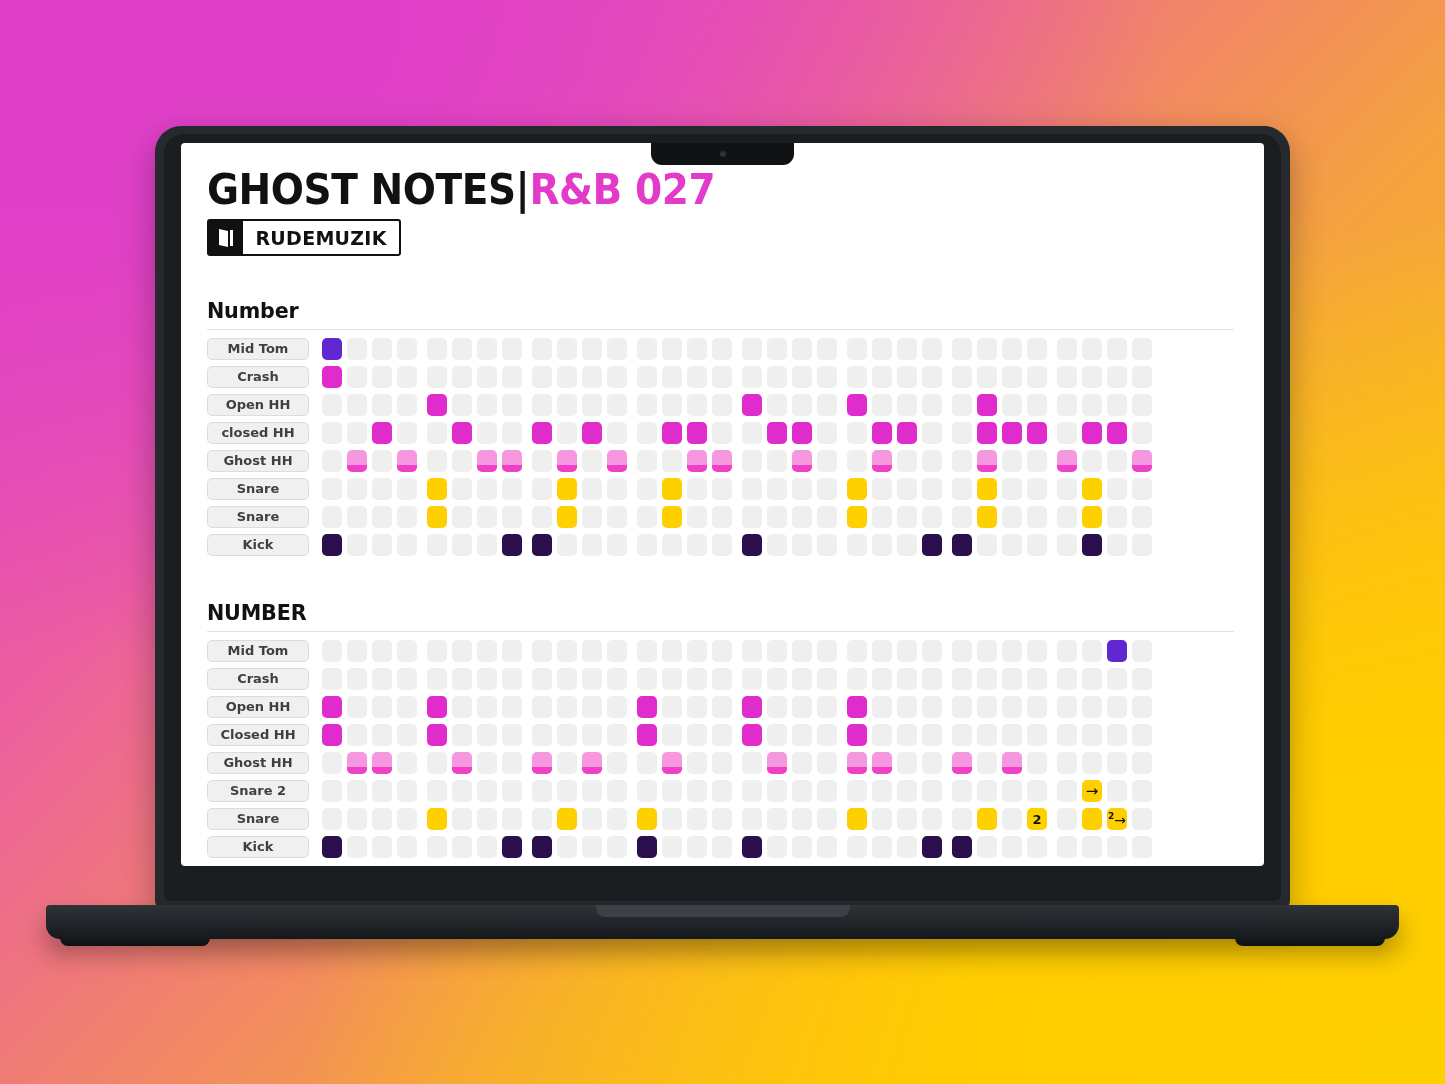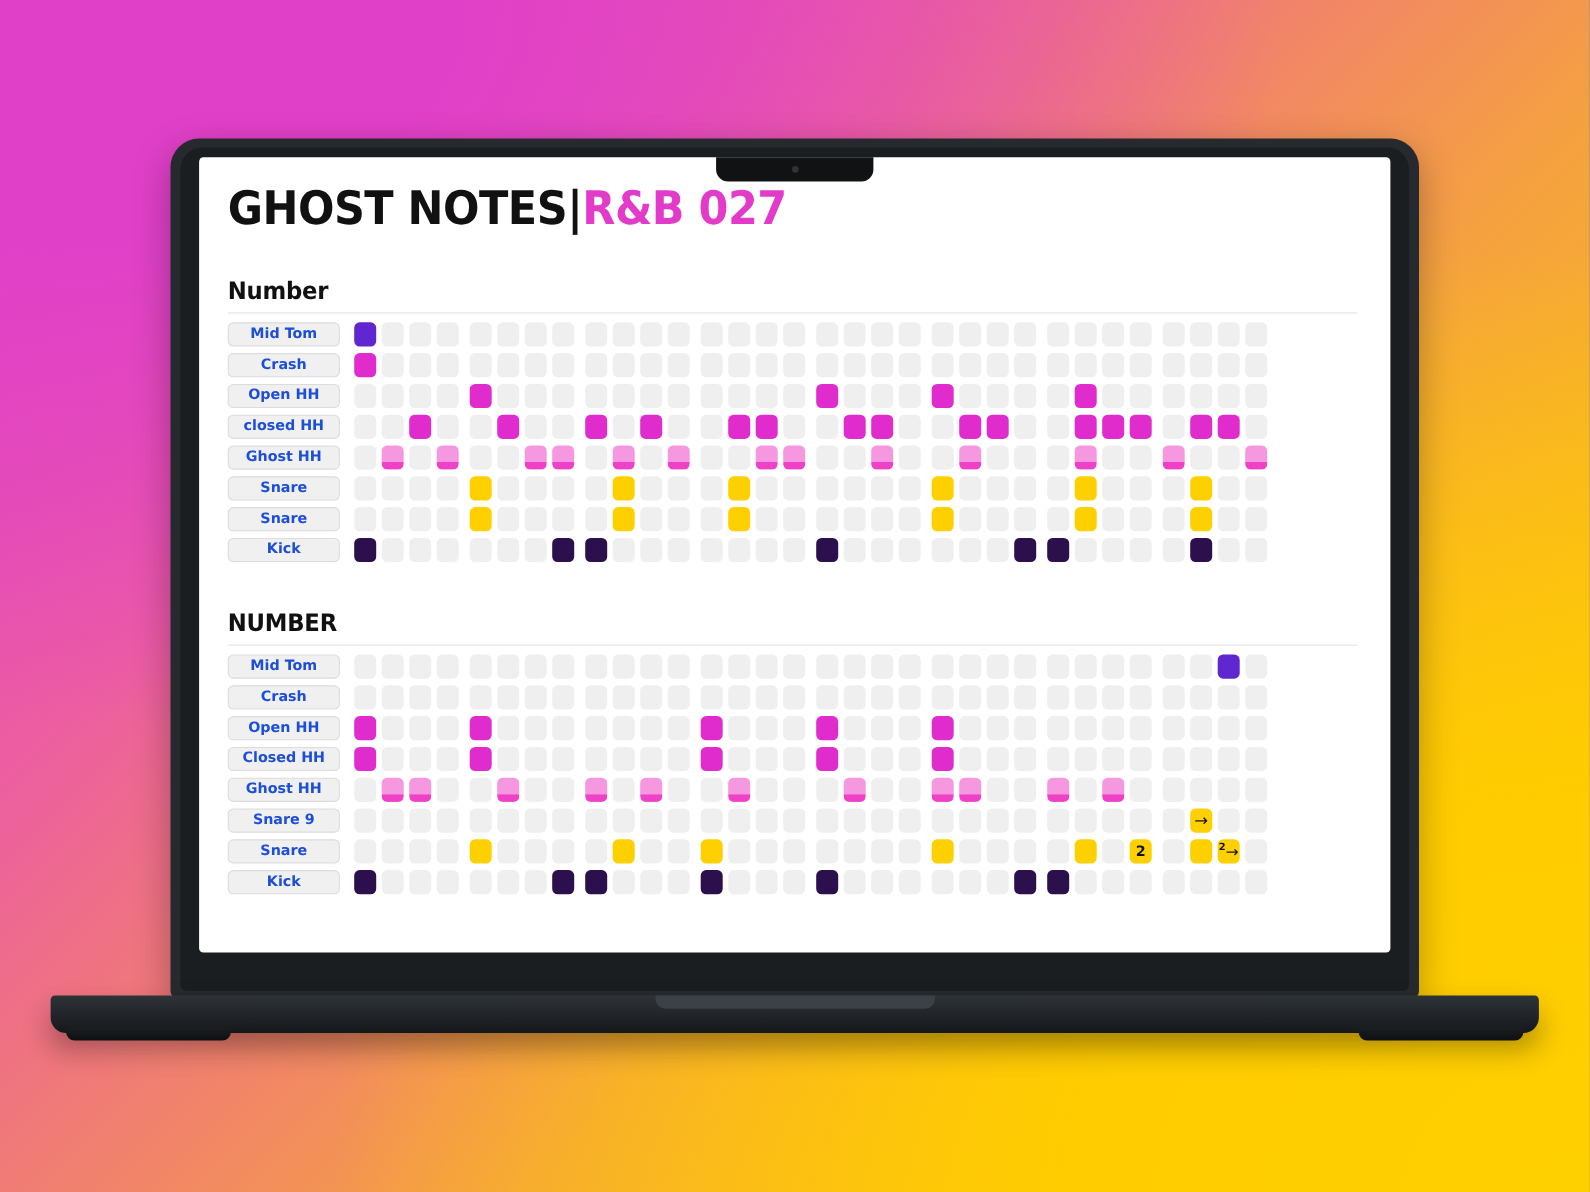--- a/index.html
+++ b/index.html
@@ -100,21 +100,21 @@
   }
   .section-rule { height: 1px; background: #e3e3e3; margin-top: 6px; }
 
   .rows { margin-top: 6px; }
   .row { display: flex; align-items: center; height: 26px; margin-bottom: 2px; }
   .row-label {
     width: 102px; flex: 0 0 102px;
     height: 22px; line-height: 20px;
     background: #f0f0f0; border: 1px solid #dcdcdc; border-radius: 5px;
     font-family: "DejaVu Sans", sans-serif;
-    font-weight: 700; font-size: 13px; color: #1d4ed8;
+    font-weight: 700; font-size: 13px; color: #404040;
     text-align: center; margin-right: 13px;
     overflow: hidden; white-space: nowrap;
   }
   .cells { display: flex; align-items: center; }
   .grp { display: flex; margin-right: 10px; }
   .grp:last-child { margin-right: 0; }
   .cell {
     width: 20px; height: 22px; margin-right: 5px;
     border-radius: 5px; background: #efefef;
     position: relative;
@@ -145,20 +145,29 @@
   <div id="lid"></div>
   <div id="lid-inner"></div>
 
   <div id="screen">
     <div id="page">
 
       <div class="header">
         <div class="title">
           <span>GHOST NOTES</span><span class="bar">|</span><span class="accent">R&amp;B 027</span>
         </div>
+        <div class="logo">
+          <div class="logo-mark">
+            <svg width="16" height="20" viewBox="0 0 16 20" aria-hidden="true">
+              <path d="M1 1 L10 3 L10 19 L1 17 Z" fill="#ffffff"></path>
+              <rect x="12" y="2" width="3" height="16" fill="#ffffff"></rect>
+            </svg>
+          </div>
+          <div class="logo-text">RUDEMUZIK</div>
+        </div>
       </div>
 
       <div id="sections">
           <div class="section">
             <div class="section-title">Number</div>
             <div class="section-rule"></div>
             <div class="rows">
               <div class="row">
                 <div class="row-label">Mid Tom</div>
                 <div class="cells">
@@ -848,21 +857,21 @@
                   </div>
                   <div class="grp">
                     <div class="cell"></div>
                     <div class="cell"></div>
                     <div class="cell"></div>
                     <div class="cell"></div>
                   </div>
                 </div>
               </div>
               <div class="row">
-                <div class="row-label">Snare 9</div>
+                <div class="row-label">Snare 2</div>
                 <div class="cells">
                   <div class="grp">
                     <div class="cell"></div>
                     <div class="cell"></div>
                     <div class="cell"></div>
                     <div class="cell"></div>
                   </div>
                   <div class="grp">
                     <div class="cell"></div>
                     <div class="cell"></div>

